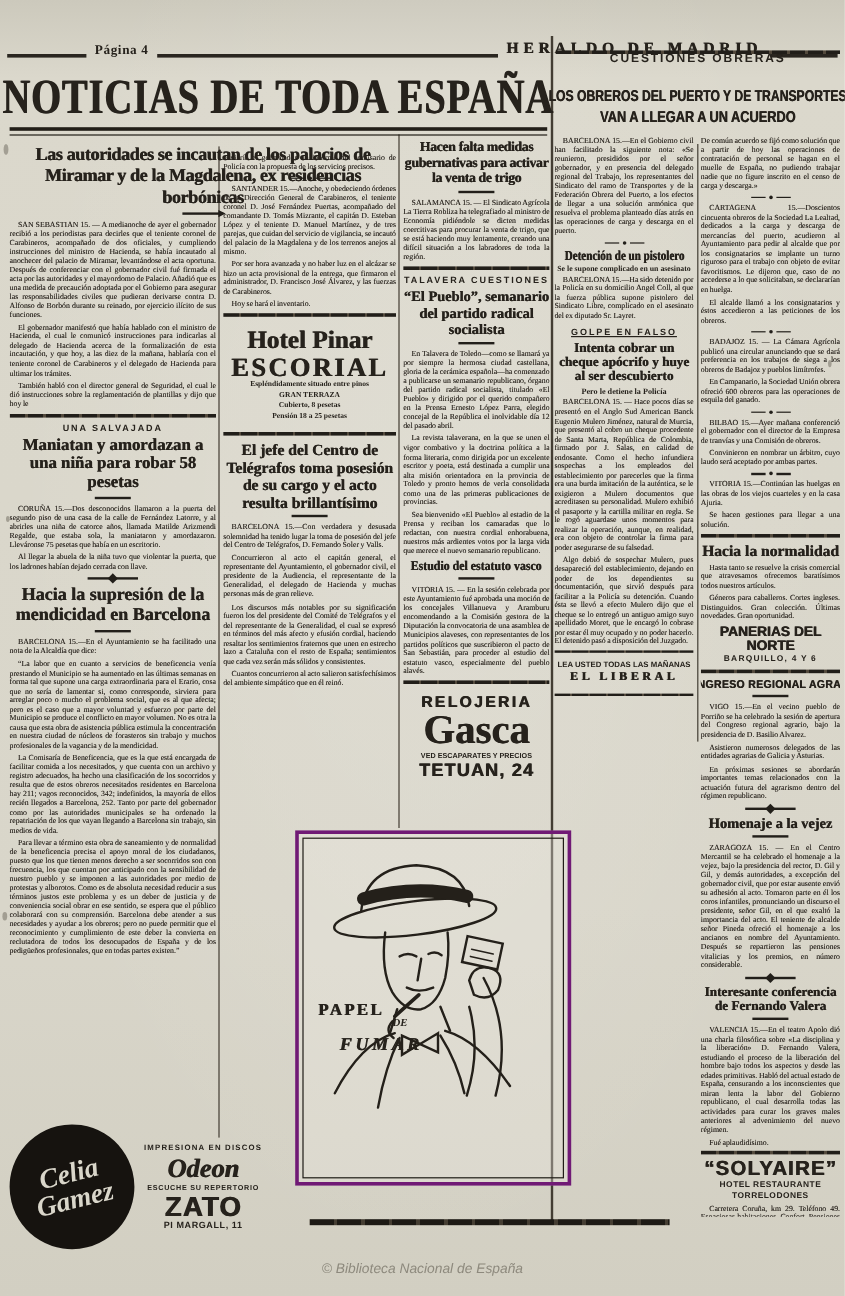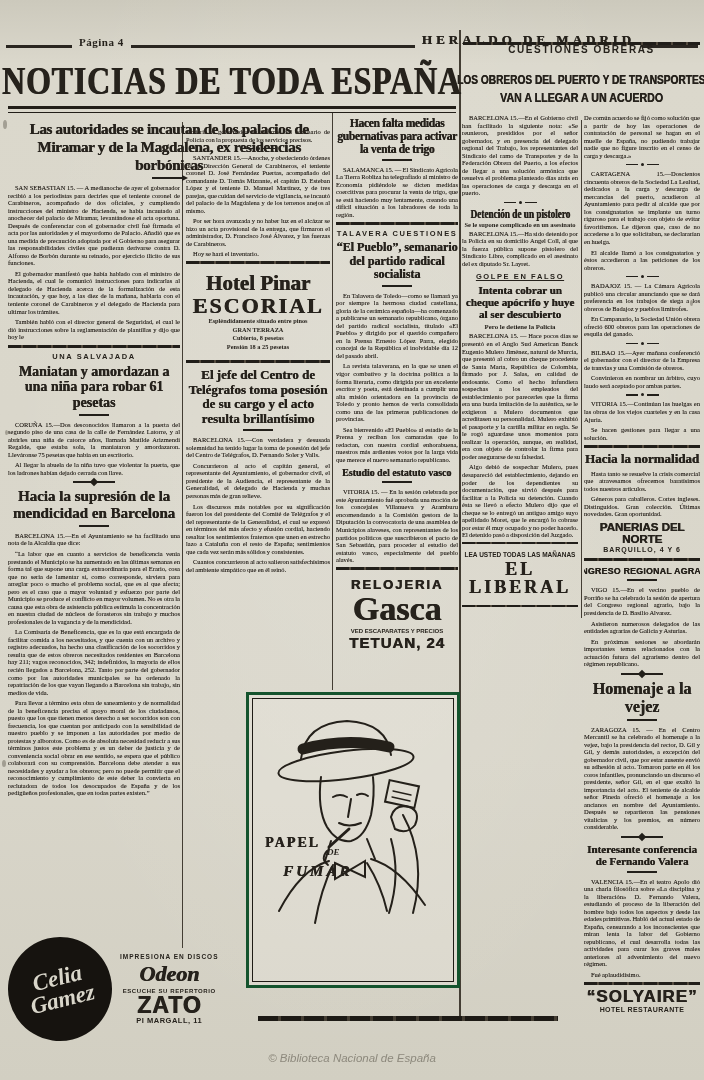--- a/index.html
+++ b/index.html
@@ -46,21 +46,21 @@
 
   
   .col{position:absolute;overflow:hidden;}
   .para{font-size:6.5px;line-height:1.16;text-align:justify;text-indent:7px;margin:0 0 3px;color:#2b2620;word-spacing:-.3px;text-shadow:0 0 .3px rgba(43,38,32,.55);}
 
   
   .boxad{text-align:center;margin:5px 0;padding:3px 0 4px;}
   .ad-big{font-weight:bold;text-shadow:.6px 0 0 currentColor;line-height:1.05;}
   .ad-small{font-weight:bold;font-size:6.3px;line-height:1.35;}
 
-  .bambu{border:3px solid #14532d;outline:1px solid #1f1c16;outline-offset:-7px;background:rgba(236,233,223,.35);}
+  .bambu{border:3px solid #701a75;outline:1px solid #1f1c16;outline-offset:-7px;background:rgba(236,233,223,.35);padding-left:16px;}
   .bambu-papel{font-weight:bold;font-size:14px;letter-spacing:2px;text-shadow:.6px 0 0 currentColor;}
   .bambu-de{font-weight:bold;font-size:9px;font-style:italic;}
   .bambu-fumar{font-weight:bold;font-style:italic;font-size:15px;letter-spacing:3px;text-shadow:.5px 0 0 currentColor;}
   .bambu-name{font-family:"Liberation Sans",sans-serif;font-weight:bold;font-size:44px;letter-spacing:2px;transform:scaleX(.92);text-shadow:1px 0 0 currentColor;}
 
   .celia-circle{width:104px;height:104px;border-radius:50%;background:#16130f;color:#d9d6ca;display:flex;flex-direction:column;align-items:center;justify-content:center;transform:rotate(-14deg);font-style:italic;font-weight:bold;font-size:23px;line-height:.95;text-align:center;}
   .celia-right{display:flex;flex-direction:column;align-items:center;justify-content:center;gap:1px;}
   .celia-s1{font-family:"Liberation Sans",sans-serif;font-weight:bold;font-size:6.5px;letter-spacing:1px;}
   .celia-brand{font-style:italic;font-weight:bold;font-size:22px;text-shadow:.7px 0 0 currentColor;}
   .celia-s2{font-family:"Liberation Sans",sans-serif;font-weight:bold;font-size:6px;letter-spacing:.6px;}
@@ -103,21 +103,21 @@
     <div class="subhead">Las autoridades se incautan de los palacios de Miramar y de la Magdalena, ex residencias borbónicas</div>
     <div class="orn"></div>
   </div>
 
   <div class="col" style="left:8px;top:184px;width:172px;height:762px;">
     <p class="para">SAN SEBASTIAN 15. — A medianoche de ayer el gobernador recibió a los periodistas para decirles que el teniente coronel de Carabineros, acompañado de dos oficiales, y cumpliendo instrucciones del ministro de Hacienda, se había incautado al anochecer del palacio de Miramar, levantándose el acta oportuna. Después de conferenciar con el gobernador civil fué firmada el acta por las autoridades y el mayordomo de Palacio. Añadió que es una medida de precaución adoptada por el Gobierno para asegurar las responsabilidades civiles que pudieran derivarse contra D. Alfonso de Borbón durante su reinado, por ejercicio ilícito de sus funciones.</p>
     <p class="para">El gobernador manifestó que había hablado con el ministro de Hacienda, el cual le comunicó instrucciones para indicarlas al delegado de Hacienda acerca de la formalización de esta incautación, y que hoy, a las diez de la mañana, hablaría con el teniente coronel de Carabineros y el delegado de Hacienda para ultimar los trámites.</p>
     <p class="para">También habló con el director general de Seguridad, el cual le dió instrucciones sobre la reglamentación de plantillas y dijo que hoy le</p>
     <div class="hrule" style="margin:4px 0;"></div>
     <div class="kicker">UNA SALVAJADA</div>
-    <div class="hl" style="font-size:14px;">Maniatan y amordazan a una niña para robar 61 pesetas</div>
+    <div class="hl" style="font-size:14px;">Maniatan y amordazan a una niña para robar 58 pesetas</div>
     <div class="hl-rule"></div>
     <p class="para">CORUÑA 15.—Dos desconocidos llamaron a la puerta del segundo piso de una casa de la calle de Fernández Latorre, y al abrirles una niña de catorce años, llamada Matilde Arizmendi Regalde, que estaba sola, la maniataron y amordazaron. Lleváronse 75 pesetas que había en un escritorio.</p>
     <p class="para">Al llegar la abuela de la niña tuvo que violentar la puerta, que los ladrones habían dejado cerrada con llave.</p>
     <div class="divider diamond"></div>
     <div class="hl" style="font-size:15px;">Hacia la supresión de la mendicidad en Barcelona</div>
     <div class="hl-rule"></div>
     <p class="para">BARCELONA 15.—En el Ayuntamiento se ha facilitado una nota de la Alcaldía que dice:</p>
     <p class="para">“La labor que en cuanto a servicios de beneficencia venía prestando el Municipio se ha aumentado en las últimas semanas en forma tal que supone una carga extraordinaria para el Erario, cosa que no sería de lamentar si, como corresponde, sirviera para arreglar poco o mucho el problema social, que es al que afecta; pero es el caso que a mayor voluntad y esfuerzo por parte del Municipio se produce el conflicto en mayor volumen. No es otra la causa que esta obra de asistencia pública estimula la concentración en nuestra ciudad de núcleos de forasteros sin trabajo y muchos profesionales de la vagancia y de la mendicidad.</p>
     <p class="para">La Comisaría de Beneficencia, que es la que está encargada de facilitar comida a los necesitados, y que cuenta con un archivo y registro adecuados, ha hecho una clasificación de los socorridos y resulta que de estos obreros necesitados residentes en Barcelona hay 211; vagos reconocidos, 342; indefinidos, la mayoría de ellos recién llegados a Barcelona, 252. Tanto por parte del gobernador como por las autoridades municipales se ha ordenado la repatriación de los que vayan llegando a Barcelona sin trabajo, sin medios de vida.</p>
     <p class="para">Para llevar a término esta obra de saneamiento y de normalidad de la beneficencia precisa el apoyo moral de los ciudadanos, puesto que los que tienen menos derecho a ser socorridos son con frecuencia, los que cuentan por anticipado con la sensibilidad de nuestro pueblo y se imponen a las autoridades por medio de protestas y alborotos. Como es de absoluta necesidad reducir a sus términos justos este problema y es un deber de justicia y de conveniencia social obrar en ese sentido, se espera que el público colaborará con su comprensión. Barcelona debe atender a sus necesidades y ayudar a los obreros; pero no puede permitir que el reconocimiento y cumplimiento de este deber la convierta en reclutadora de todos los desocupados de España y de los pedigüeños profesionales, que en todas partes existen.”</p>
@@ -253,21 +253,21 @@
     <div style="font-weight:bold;font-size:6.5px;text-align:center;margin:1px 0 2px;">Se le supone complicado en un asesinato</div>
     <p class="para">BARCELONA 15.—Ha sido detenido por la Policía en su domicilio Angel Coll, al que la fuerza pública supone pistolero del Sindicato Libre, complicado en el asesinato del ex diputado Sr. Layret.</p>
     <div class="kicker" style="text-decoration:underline;">GOLPE EN FALSO</div>
     <div class="hl" style="font-size:11px;">Intenta cobrar un cheque apócrifo y huye al ser descubierto</div>
     <div style="font-weight:bold;font-size:6.8px;text-align:center;margin:1px 0 2px;">Pero le detiene la Policía</div>
     <p class="para">BARCELONA 15. — Hace pocos días se presentó en el Anglo Sud American Banck Eugenio Mulero Jiménez, natural de Murcia, que presentó al cobro un cheque procedente de Santa Marta, República de Colombia, firmado por J. Salas, en calidad de endosante. Como el hecho infundiera sospechas a los empleados del establecimiento por parecerles que la firma era una burda imitación de la auténtica, se le exigieron a Mulero documentos que acreditasen su personalidad. Mulero exhibió el pasaporte y la cartilla militar en regla. Se le rogó aguardase unos momentos para realizar la operación, aunque, en realidad, era con objeto de controlar la firma para poder asegurarse de su falsedad.</p>
     <p class="para">Algo debió de sospechar Mulero, pues desapareció del establecimiento, dejando en poder de los dependientes su documentación, que sirvió después para facilitar a la Policía su detención. Cuando ésta se llevó a efecto Mulero dijo que el cheque se lo entregó un antiguo amigo suyo apellidado Moret, que le encargó lo cobrase por estar él muy ocupado y no poder hacerlo. El detenido pasó a disposición del Juzgado.</p>
     <div class="hrule" style="margin:3px 0;height:2px;"></div>
     <div class="boxad" style="padding:2px 0 3px;">
       <div class="ad-small sans-hl" style="font-size:6.5px;">LEA USTED TODAS LAS MAÑANAS</div>
-      <div class="ad-big" style="font-size:18px;letter-spacing:3px;">EL LIBERAL</div>
+      <div class="ad-big" style="font-size:10px;letter-spacing:3px;">EL LIBERAL</div>
     </div>
     <div class="hrule" style="margin:2px 0;height:2px;"></div>
   </div>
 
   <div class="col" style="left:584px;top:114px;width:116px;height:900px;">
     <p class="para" style="text-indent:0;">De común acuerdo se fijó como solución que a partir de hoy las operaciones de contratación de personal se hagan en el muelle de España, no pudiendo trabajar nadie que no figure inscrito en el censo de carga y descarga.»</p>
     <div class="ddot">
         <i></i>
         <b></b>
         <i></i>
@@ -306,21 +306,21 @@
 
     <div class="fitline">
       <span class="sans-hl" style="font-size:9.5px;transform:scaleX(.92);letter-spacing:.3px;text-shadow:.4px 0 0 currentColor;">CONGRESO REGIONAL AGRARIO</span>
     </div>
     <div class="hl-rule"></div>
     <p class="para">VIGO 15.—En el vecino pueblo de Porriño se ha celebrado la sesión de apertura del Congreso regional agrario, bajo la presidencia de D. Basilio Alvarez.</p>
     <p class="para">Asistieron numerosos delegados de las entidades agrarias de Galicia y Asturias.</p>
     <p class="para">En próximas sesiones se abordarán importantes temas relacionados con la actuación futura del agrarismo dentro del régimen republicano.</p>
     <div class="divider diamond"></div>
 
-    <div class="hl" style="font-size:16px;text-align:center;">Homenaje a la vejez</div>
+    <div class="hl" style="font-size:12px;text-align:center;">Homenaje a la vejez</div>
     <div class="hl-rule"></div>
     <p class="para">ZARAGOZA 15. — En el Centro Mercantil se ha celebrado el homenaje a la vejez, bajo la presidencia del rector, D. Gil y Gil, y demás autoridades, a excepción del gobernador civil, que por estar ausente envió su adhesión al acto. Tomaron parte en él los coros infantiles, pronunciando un discurso el presidente, señor Gil, en el que exaltó la importancia del acto. El teniente de alcalde señor Pineda ofreció el homenaje a los ancianos en nombre del Ayuntamiento. Después se repartieron las pensiones vitalicias y los premios, en número considerable.</p>
     <div class="divider diamond"></div>
 
     <div class="hl" style="font-size:11px;">Interesante conferencia de Fernando Valera</div>
     <div class="hl-rule"></div>
     <p class="para">VALENCIA 15.—En el teatro Apolo dió una charla filosófica sobre «La disciplina y la liberación» D. Fernando Valera, estudiando el proceso de la liberación del hombre bajo todos los aspectos y desde las edades primitivas. Habló del actual estado de España, censurando a los inconscientes que miran lenta la labor del Gobierno republicano, el cual desarrolla todas las actividades para curar los graves males anteriores al advenimiento del nuevo régimen.</p>
     <p class="para">Fué aplaudidísimo.</p>
 
     <div class="hrule" style="margin:3px 0;"></div>

